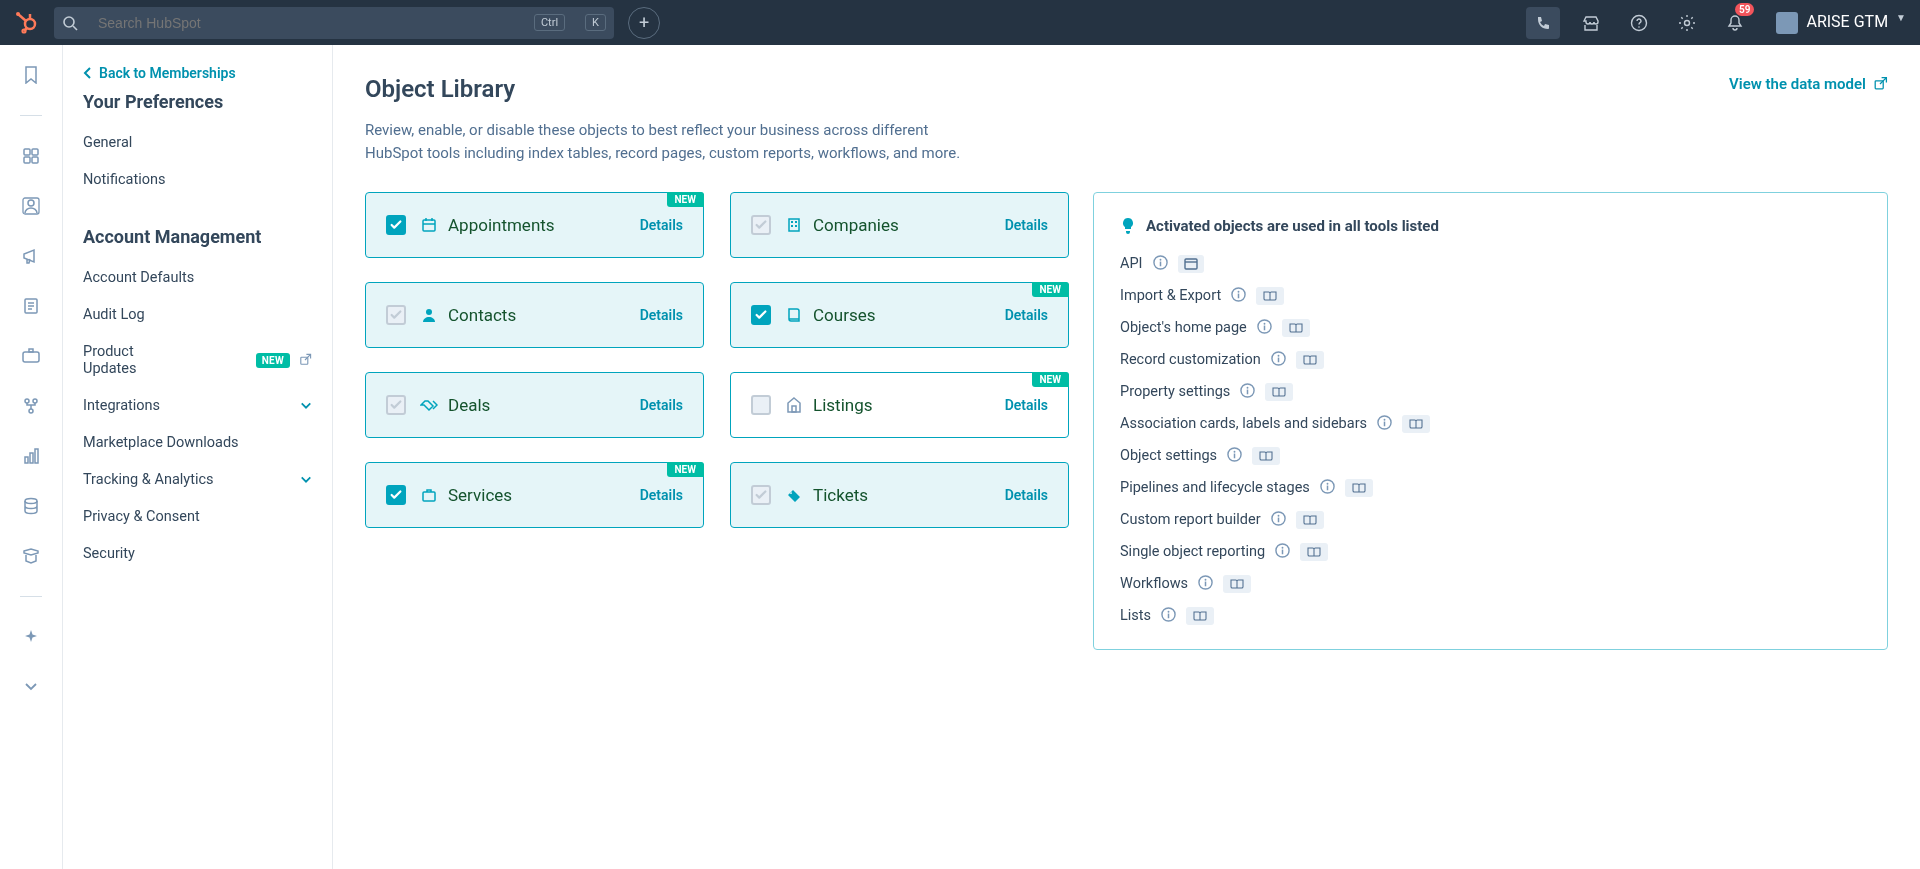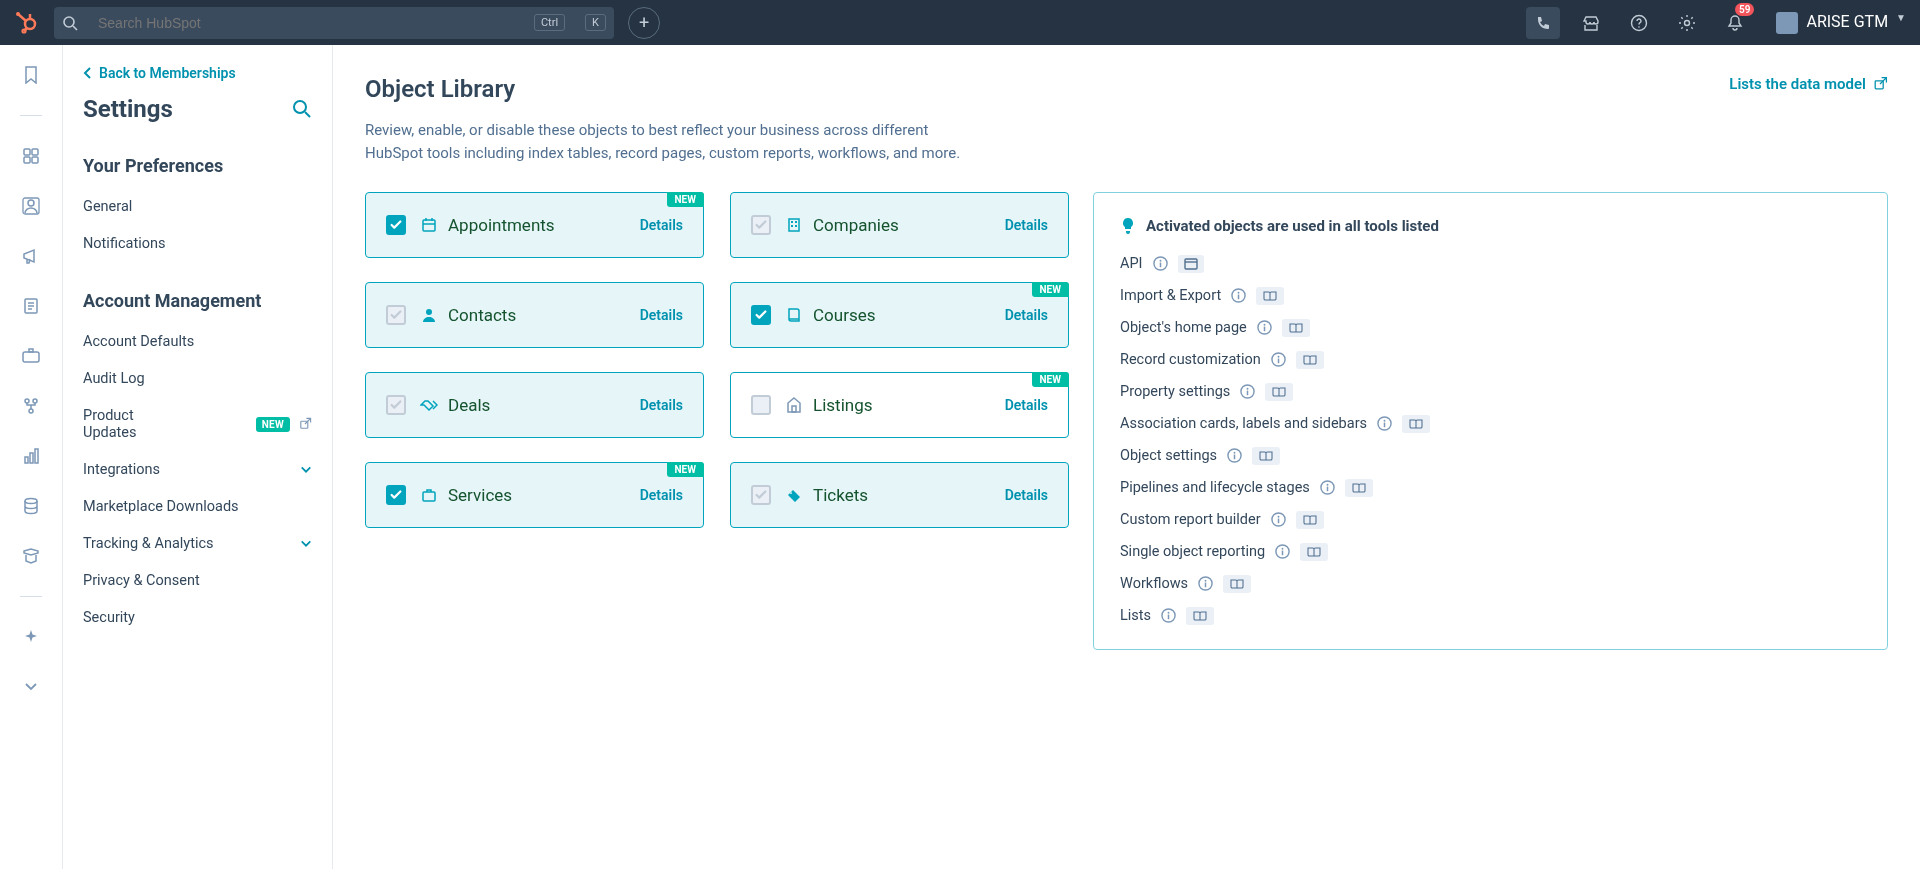--- a/index.html
+++ b/index.html
@@ -58,21 +58,21 @@
   .card.unchecked .card-icon { color:#7c98b6; }
   .card-label { font-size:17px; color:#14532d; flex:1;}
   .details { color:#0091ae; font-weight:600; font-size:14px; cursor:pointer;}
   .card-badge-new { position:absolute; top:-1px; right:-1px; background:#00bda5; color:#fff; font-size:10px; font-weight:700; padding:2px 8px; border-radius: 0 3px 0 3px;}
 
   
   .info { flex:1; border:1.5px solid #7fd1de; border-radius:4px; padding: 24px 26px; background:#fff;}
   .info-head { display:flex; align-items:center; gap:10px; font-weight:700; font-size:15px; color:#33475b; margin-bottom:20px;}
   .info-head-icon { color:#00a4bd;}
   .info-list { display:flex; flex-direction:column; gap:14px;}
-  .info-row { display:flex; align-items:center; gap:10px; font-size:14.5px; color:#33475b;}
+  .info-row { display:flex; gap:10px; font-size:14.5px; color:#33475b;}
   .info-row .label { }
   .pill { background:#eaf0f6; border-radius:3px; padding:3px 6px; display:flex; align-items:center; justify-content:center; color:#516f90; cursor:pointer;}
   .info-icon-i { color:#7c98b6; cursor:pointer;}
   svg { display:block; }
 </style>
 </head>
 <body>
 
 <svg width="0" height="0" style="position:absolute">
   <defs>
@@ -232,29 +232,20 @@
     </div>
 </div>
 
 <div class="settingsbar">
   <div class="back-link">
     <svg width="10" height="12" viewBox="0 0 10 12">
         <path d="M7 1L2 6l5 5" fill="none" stroke="currentColor" stroke-width="2"></path>
       </svg>
     <span>Back to Memberships</span>
   </div>
-  <div class="settings-head">
-    <h1>Settings</h1>
-    <div class="search-icon-teal">
-        <svg width="20" height="20" viewBox="0 0 20 20">
-          <circle cx="8" cy="8" r="6" fill="none" stroke="currentColor" stroke-width="2"></circle>
-          <line x1="13" y1="13" x2="18" y2="18" stroke="currentColor" stroke-width="2"></line>
-        </svg>
-      </div>
-  </div>
 
   <div class="section-title">Your Preferences</div>
   <div class="link">
       <span>General</span>
     </div>
   <div class="link">
       <span>Notifications</span>
     </div>
 
   <div class="section-title" style="margin-top:18px">Account Management</div>
@@ -297,21 +288,21 @@
     </div>
   <div class="link">
       <span>Security</span>
     </div>
 </div>
 
 <div class="main">
   <div class="page-head">
     <h1>Object Library</h1>
     <a class="datalink">
-      <span>Lists the data model</span>
+      <span>View the data model</span>
       <svg width="16" height="16" viewBox="0 0 20 20">
           <use href="#i-external"></use>
         </svg>
     </a>
   </div>
   <p class="subtext">Review, enable, or disable these objects to best reflect your business across different HubSpot tools including index tables, record pages, custom reports, workflows, and more.</p>
 
   <div class="content-row">
     <div class="grid">
 

